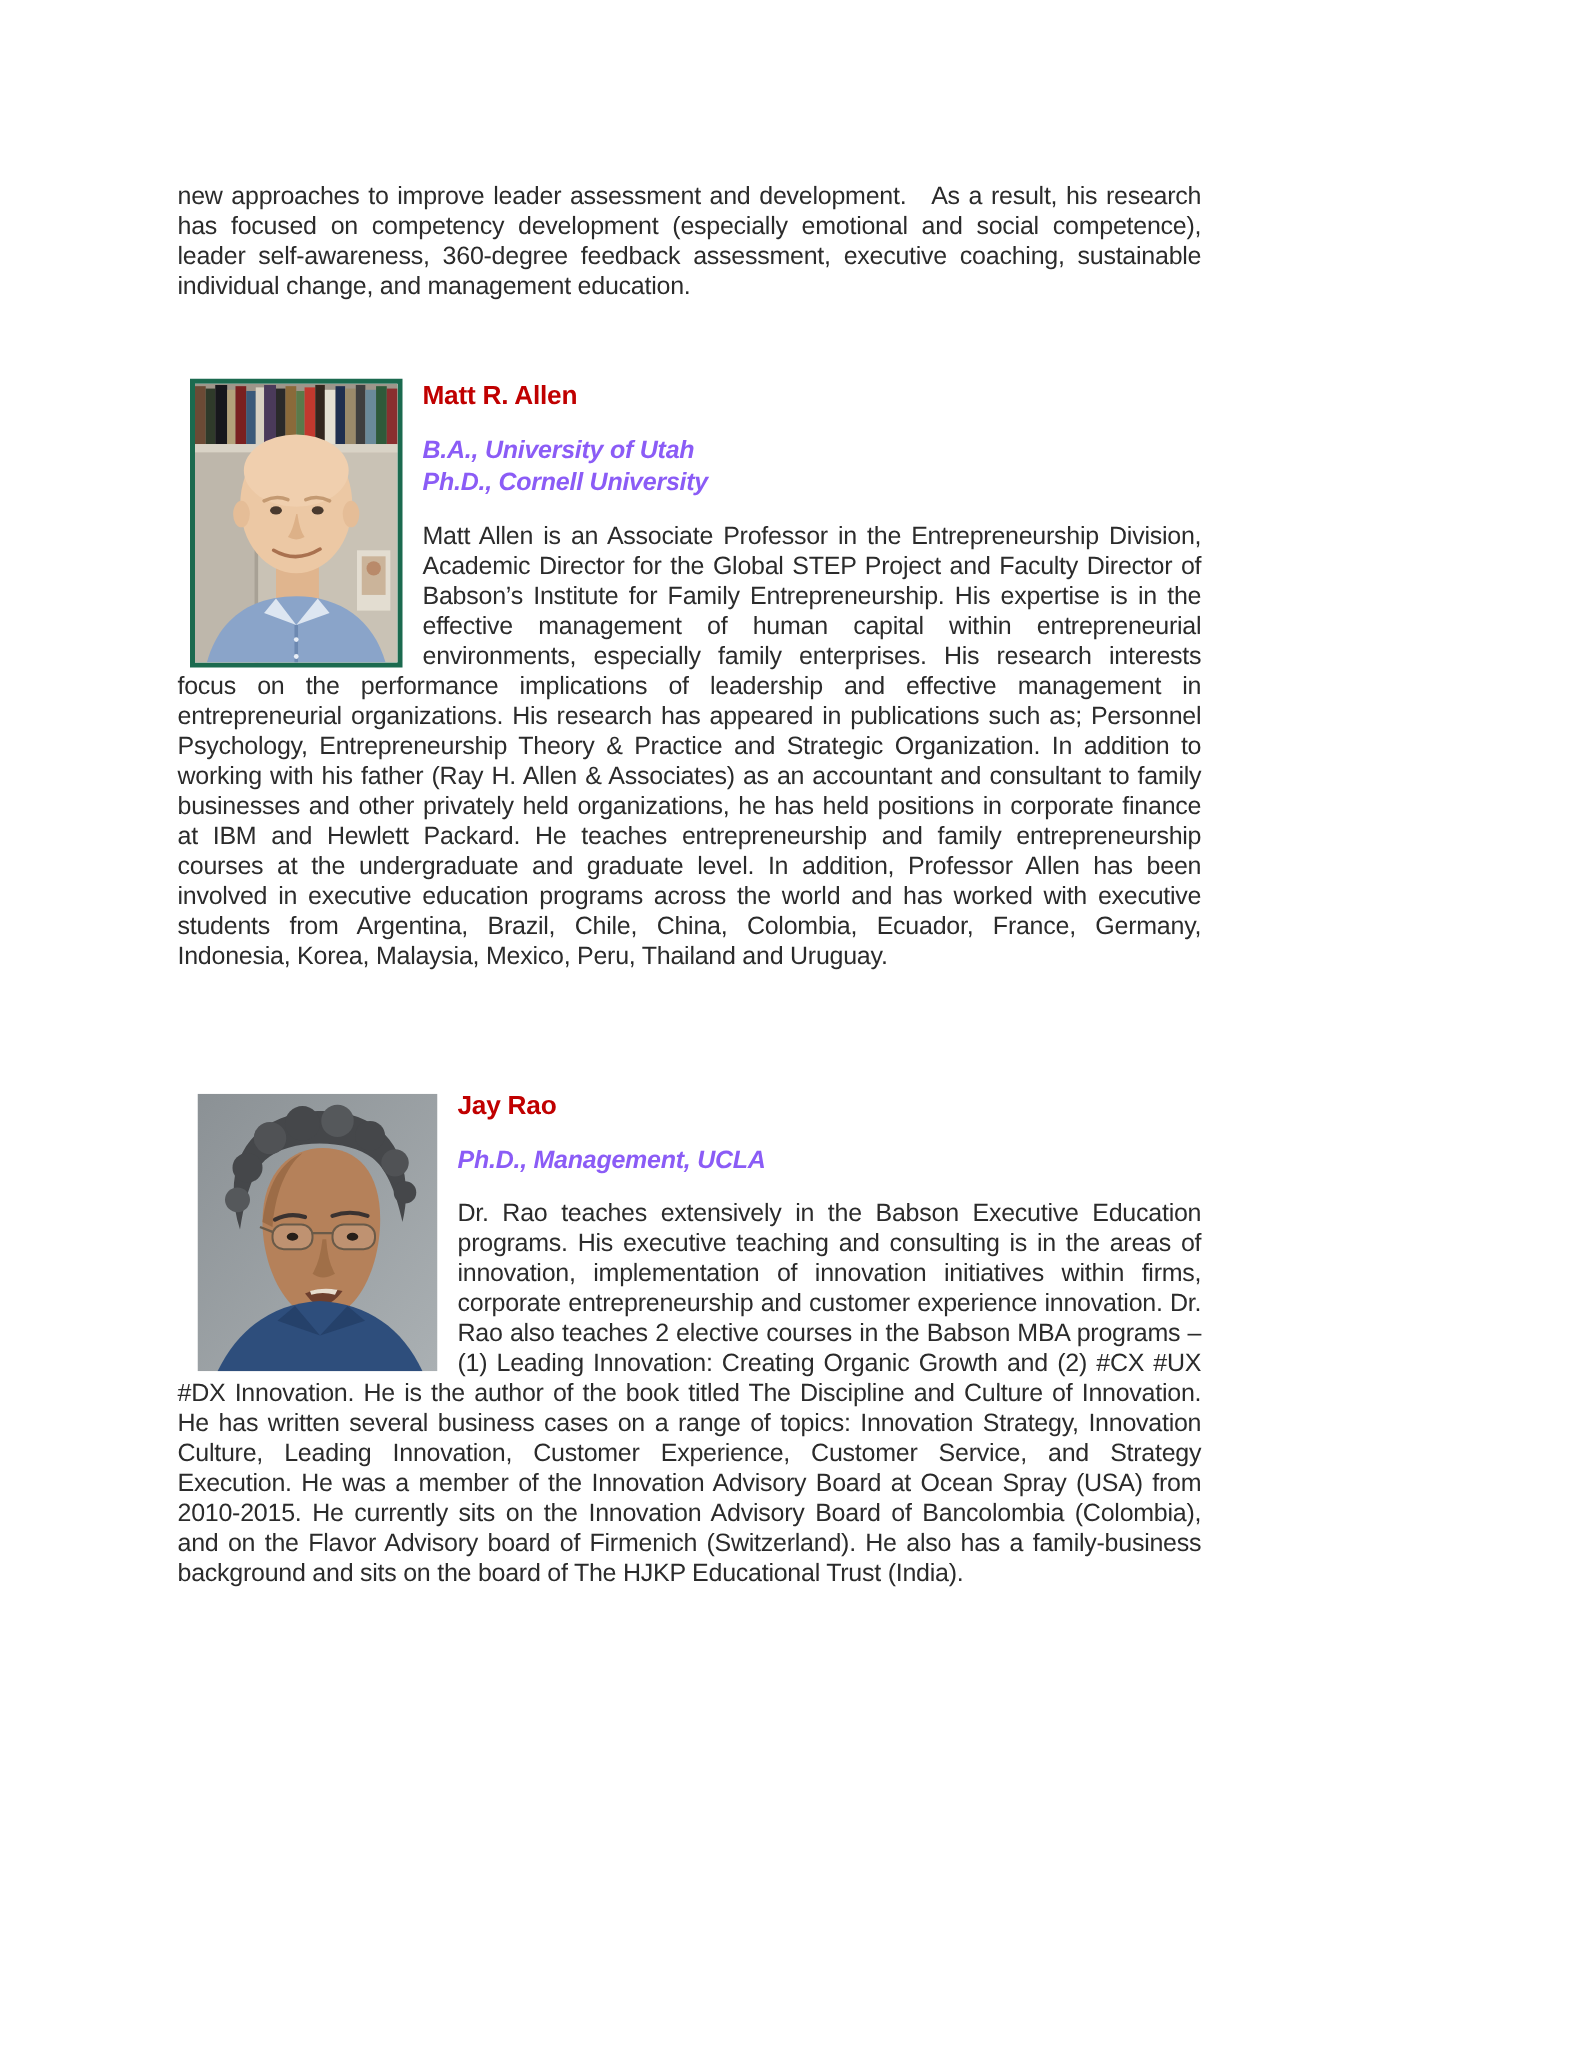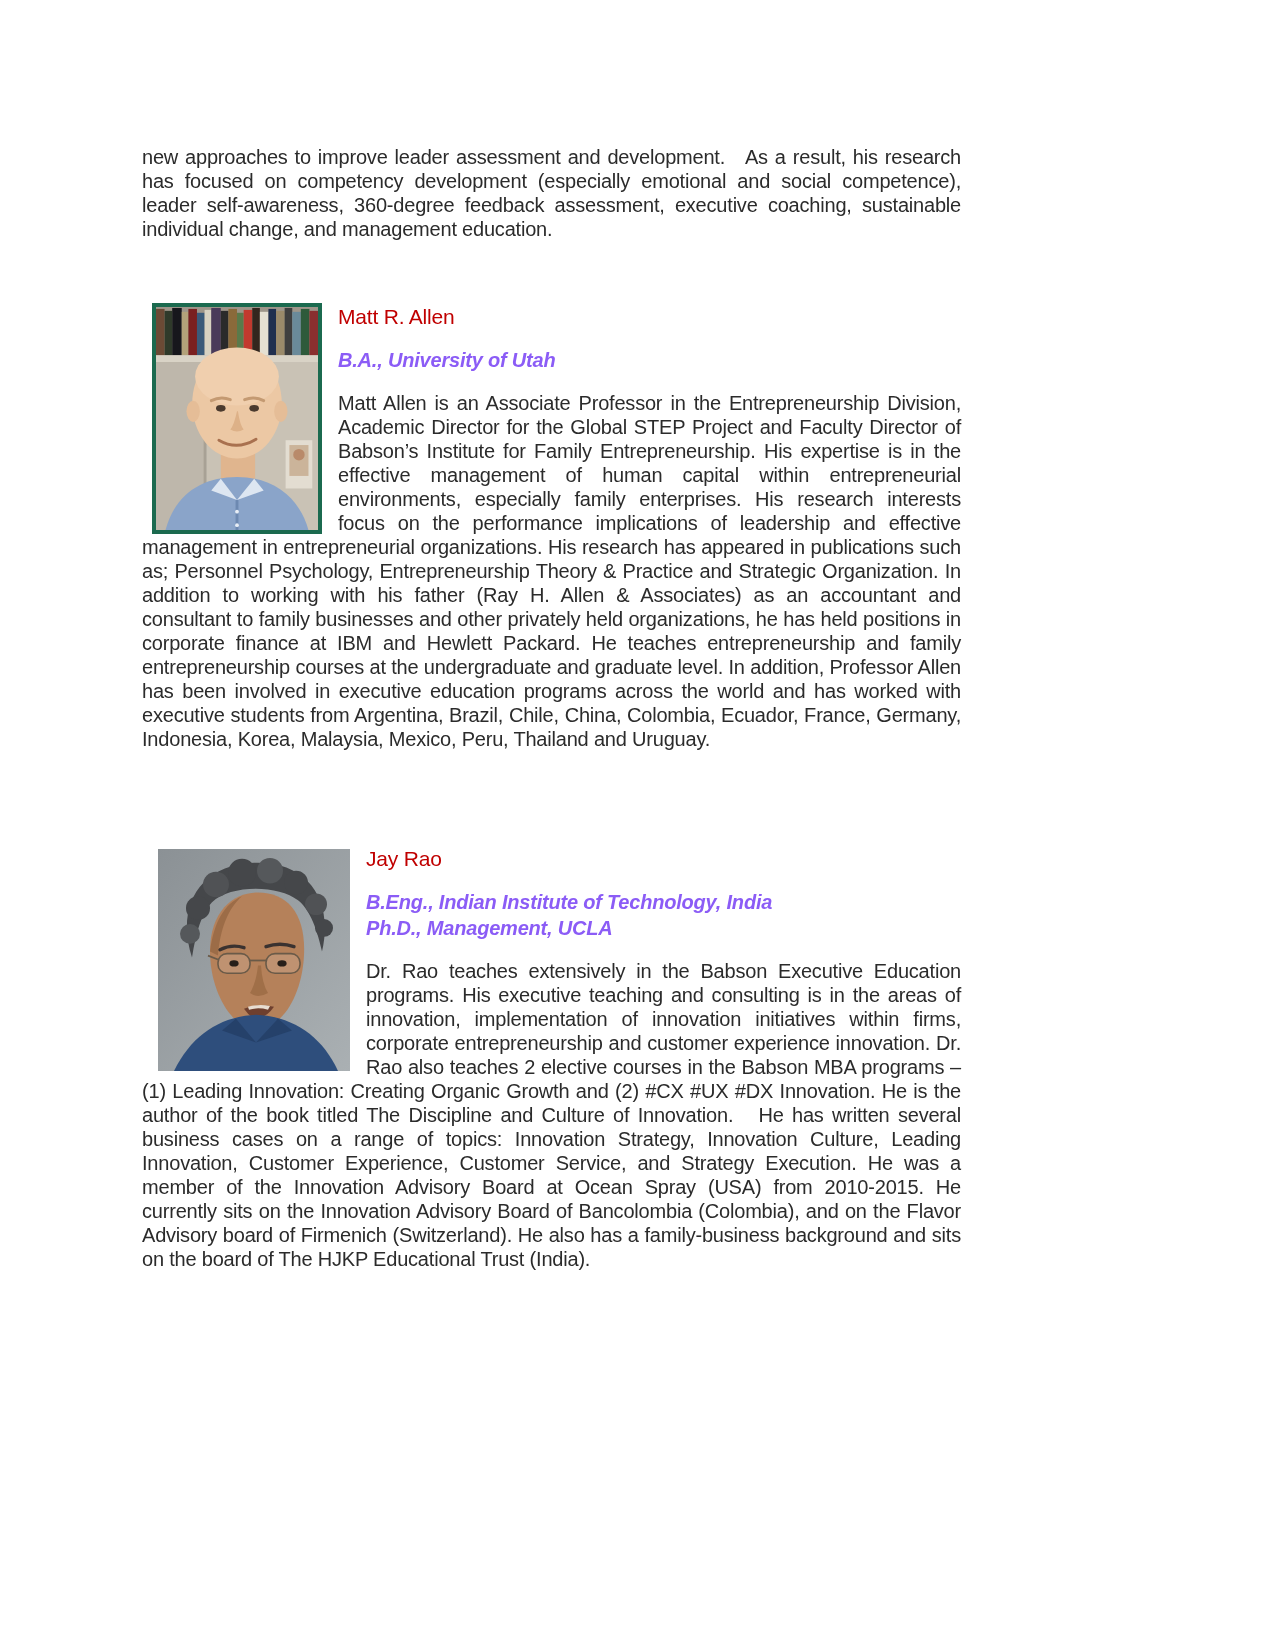--- a/index.html
+++ b/index.html
@@ -27,21 +27,21 @@
   .portrait-matt{
     width:170px;height:231px;
     border:4px solid #1b6a4f;
     margin:0 16px 0 10px;
   }
   .portrait-jay{
     width:192px;height:222px;
     margin:6px 16px 0 16px;
   }
   .profile-name{
-    color:#c00000;font-weight:400;font-size:21px;line-height:28px;
+    color:#c00000;font-weight:700;font-size:21px;line-height:28px;
     letter-spacing:-0.2px;
   }
   .profile-title{
     color:#000000;font-weight:700;font-size:21px;line-height:28px;
     letter-spacing:-0.3px;
   }
   .credentials{
     margin-top:16px;
     color:#8b5cf6;font-style:italic;font-weight:600;
     font-size:20px;line-height:26px;letter-spacing:-0.2px;
@@ -115,20 +115,21 @@
         <path d="M68 178 L85 200 L58 190 Z" fill="#dde6f1"></path>
         <path d="M103 178 L85 200 L113 190 Z" fill="#dde6f1"></path>
         <line x1="85" y1="200" x2="85" y2="231" stroke="#6d89b1" stroke-width="3"></line>
         <circle cx="85" cy="212" r="2" fill="#e8eef6"></circle>
         <circle cx="85" cy="226" r="2" fill="#e8eef6"></circle>
       </svg>
     </div>
     <div class="profile-name">Matt R. Allen</div>
     <div class="credentials">
       <div>B.A., University of Utah</div>
+      <div>Ph.D., Cornell University</div>
     </div>
     <p class="body-text bio">Matt Allen is an Associate Professor in the Entrepreneurship Division, Academic Director for the Global STEP Project and Faculty Director of Babson’s Institute for Family Entrepreneurship. His expertise is in the effective management of human capital within entrepreneurial environments, especially family enterprises. His research interests focus on the performance implications of leadership and effective management in entrepreneurial organizations. His research has appeared in publications such as; Personnel Psychology, Entrepreneurship Theory &amp; Practice and Strategic Organization. In addition to working with his father (Ray H. Allen &amp; Associates) as an accountant and consultant to family businesses and other privately held organizations, he has held positions in corporate finance at IBM and Hewlett Packard. He teaches entrepreneurship and family entrepreneurship courses at the undergraduate and graduate level. In addition, Professor Allen has been involved in executive education programs across the world and has worked with executive students from Argentina, Brazil, Chile, China, Colombia, Ecuador, France, Germany, Indonesia, Korea, Malaysia, Mexico, Peru, Thailand and Uruguay.</p>
   </section>
 
   <section class="profile profile-jay">
     <div class="portrait portrait-jay">
       <svg viewBox="0 0 192 225" preserveAspectRatio="none">
         <defs>
           <linearGradient id="jaybg" x1="0" y1="0" x2="1" y2="1">
             <stop offset="0" stop-color="#8b9195"></stop>
@@ -169,20 +170,19 @@
         <path d="M90 160 Q100 157 112 159 L110 163 Q100 160 91 163 Z" fill="#e8ddd0"></path>
 
         <path d="M16 225 C34 188 62 170 98 168 C136 170 164 190 180 225 Z" fill="#2e4e7c"></path>
         <path d="M78 172 L98 196 L64 184 Z" fill="#25416a"></path>
         <path d="M120 172 L98 196 L134 184 Z" fill="#25416a"></path>
       </svg>
     </div>
     <div class="jay-head-pad">
       <div class="profile-name">Jay Rao</div>
       <div class="credentials">
-        <div>B.Eng., Indian Institute of Technology, India</div>
         <div>Ph.D., Management, UCLA</div>
       </div>
     </div>
     <p class="body-text bio">Dr. Rao teaches extensively in the Babson Executive Education programs. His executive teaching and consulting is in the areas of innovation, implementation of innovation initiatives within firms, corporate entrepreneurship and customer experience innovation. Dr. Rao also teaches 2 elective courses in the Babson MBA programs – (1) Leading Innovation: Creating Organic Growth and (2) #CX #UX #DX Innovation. He is the author of the book titled The Discipline and Culture of Innovation.   He has written several business cases on a range of topics: Innovation Strategy, Innovation Culture, Leading Innovation, Customer Experience, Customer Service, and Strategy Execution. He was a member of the Innovation Advisory Board at Ocean Spray (USA) from 2010-2015. He currently sits on the Innovation Advisory Board of Bancolombia (Colombia), and on the Flavor Advisory board of Firmenich (Switzerland). He also has a family-business background and sits on the board of The HJKP Educational Trust (India).</p>
   </section>
 
 </div>
 
 </body></html>

